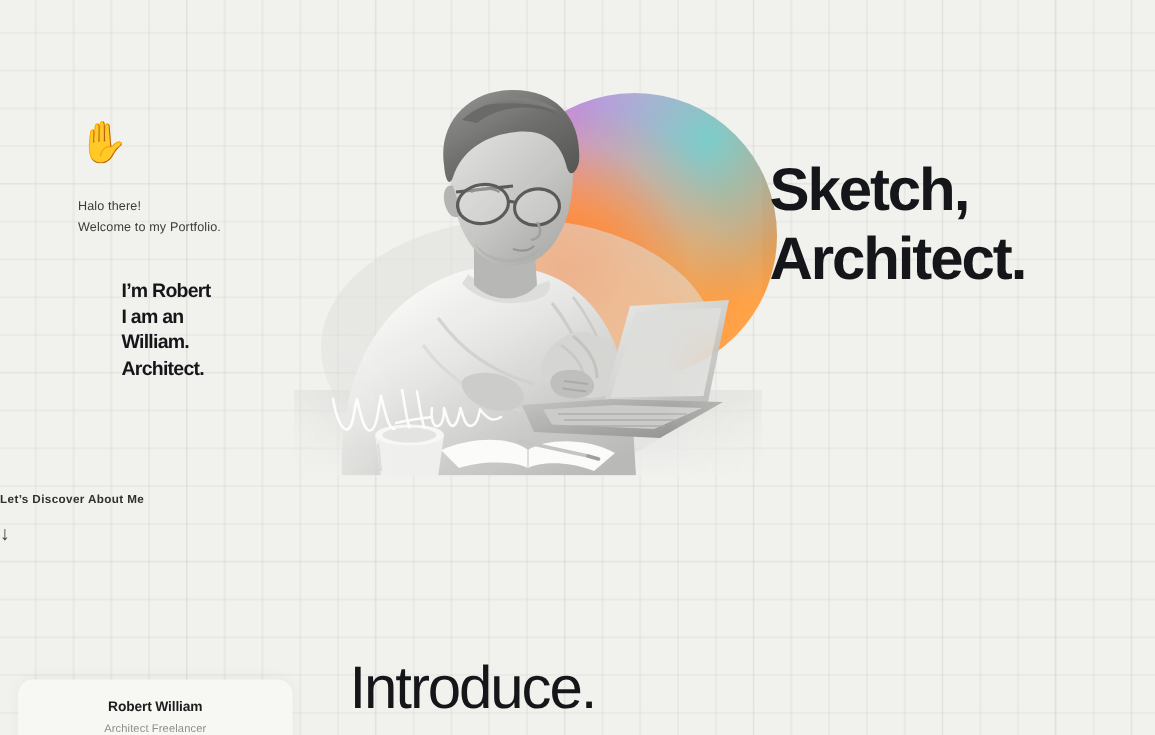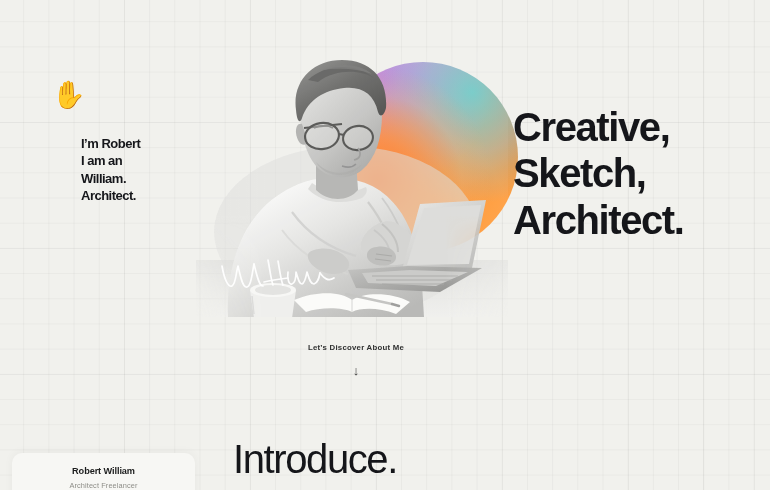--- a/index.html
+++ b/index.html
@@ -72,22 +72,22 @@
   }
 
   
   #portrait { position:absolute; inset:0; }
   #portrait svg { display:block; }
 
   .sig { position:absolute; left:22px; top:200px; width:120px; height:46px;
          pointer-events:none; }
 
   
-  #discover { position:absolute; left:0; top:343px; width:712px;
-              text-align:center; }
+  #discover { position:absolute; left:0; top:328px; width:712px;
+              }
   #discover .label { font-size:7.8px; font-weight:700; color:#2f3030;
                      letter-spacing:0.25px; }
   #discover .arrow { margin-top:12px; display:inline-block;
                      font-size:13px; color:#3a3a38; line-height:1; }
 
   
   #introduce {
     position:absolute; left:233px; top:437px;
     font-size:40px; font-weight:400; color:#15161a; letter-spacing:-1.4px;
     line-height:1.1;
@@ -116,20 +116,24 @@
 
 <div id="grid"></div>
 <div id="grid-strong"></div>
 <div id="edge-line"></div>
 
 <section id="hero">
 
   <div class="left-col">
     <span class="hand-emoji">✋</span>
 
+    <div class="greet">
+      <p>Halo there!</p>
+      <p>Welcome to my Portfolio.</p>
+    </div>
 
     <h1 class="name-head">
       <span>I’m Robert</span>
       <span>I am an</span>
       <span>William.</span>
       <span>Architect.</span>
     </h1>
   </div>
 
   <div id="art">
@@ -304,21 +308,20 @@
                    C 91 26, 92 32, 96 32 C 100 31, 101 26, 102 21"></path>
           <path d="M 102 21 C 106 26, 110 30, 116 26"></path>
           <path d="M 46 30 C 54 28, 62 27, 70 26"></path>
         </g>
       </svg>
     </div>
   </div>
 
   <div class="right-col">
     <h2 class="big-head">
-      <span>Creative,</span>
       <span>Sketch,</span>
       <span>Architect.</span>
     </h2>
   </div>
 
   <div id="discover">
     <div class="label">Let’s Discover About Me</div>
     <div class="arrow">↓</div>
   </div>
 

